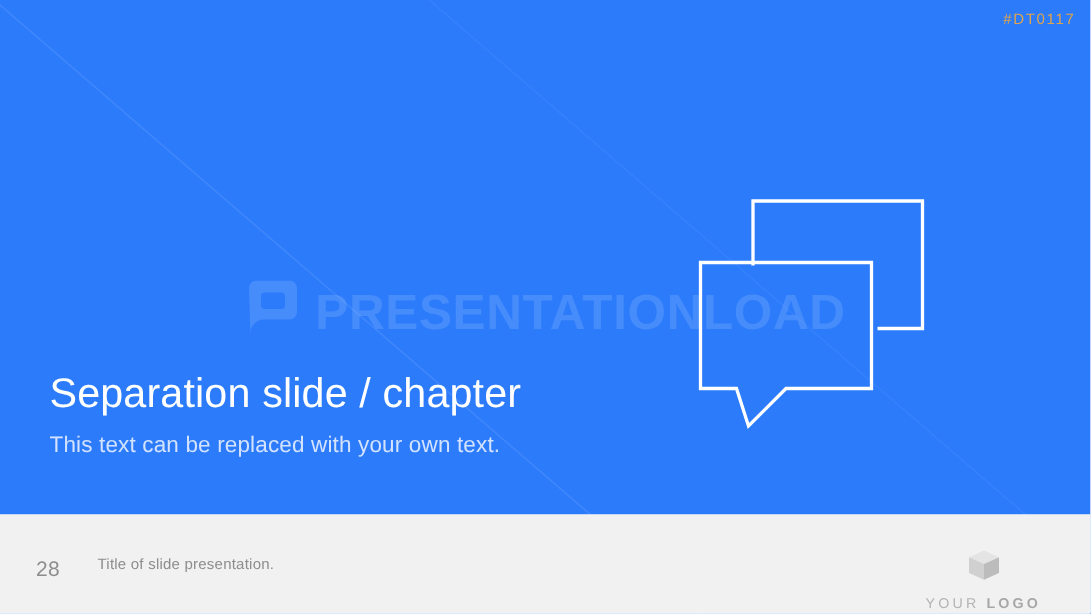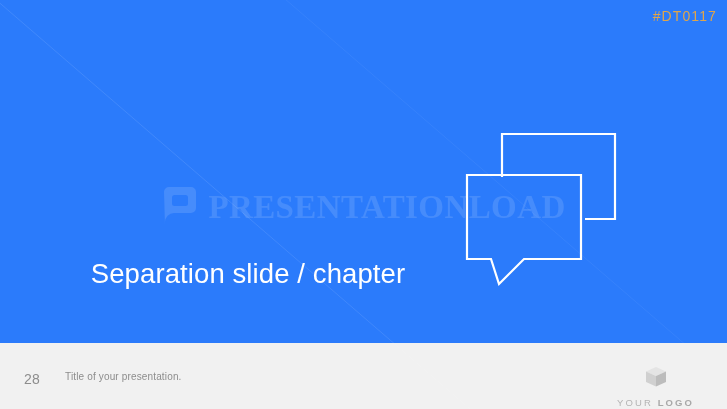--- a/index.html
+++ b/index.html
@@ -38,21 +38,21 @@
     width: 727px;
     height: 409px;
     pointer-events: none;
   }
 
   
   .code-tag {
     position: absolute;
     right: 10px;
     top: 8px;
-    font-size: 14px;
+    font-size: 10px;
     letter-spacing: 1.1px;
     color: #e0a54a;
     font-family: "Liberation Sans", sans-serif;
     white-space: nowrap;
   }
 
   
   .watermark {
     position: absolute;
     left: 0;
@@ -71,21 +71,21 @@
     display: block;
     flex: 0 0 auto;
   }
   .watermark .wm-text {
     font-size: 33px;
     font-weight: bold;
     letter-spacing: 0.4px;
     color: rgba(255,255,255,0.13);
     line-height: 1;
     white-space: nowrap;
-    font-family: Liberation Serif, serif;
+    font-family: Liberation Sans, sans-serif;
   }
 
   
   .bubbles {
     position: absolute;
     left: 455px;
     top: 120px;
     width: 175px;
     height: 175px;
   }
@@ -97,22 +97,21 @@
     top: 246px;
     width: 430px;
   }
   .headline {
     font-size: 27.5px;
     font-weight: normal;
     color: #ffffff;
     line-height: 1.18;
     letter-spacing: 0.1px;
     white-space: nowrap;
-    margin: 12px;
-    text-align: center;
+    margin: 0;
   }
   .subline {
     margin: 10px 0 0 0;
     font-size: 15px;
     font-weight: normal;
     color: #d3e2fd;
     line-height: 1.2;
     letter-spacing: 0.1px;
     white-space: nowrap;
   }
@@ -192,29 +191,30 @@
         <polyline points="47,57 47,14 160,14 160,99 130,99"></polyline>
       </g>
 
       <g fill="none" stroke="#ffffff" stroke-width="2.2" stroke-linejoin="miter" stroke-linecap="butt">
         <path d="M12,55 L12,139 L36,139 L44,164 L69,139 L126,139 L126,55 Z"></path>
       </g>
     </svg>
 
     <div class="headline-block">
       <h1 class="headline">Separation slide / chapter</h1>
+      <p class="subline">This text can be replaced with your own text.</p>
     </div>
 
     <div class="code-tag">#DT0117</div>
   </div>
 
   <div class="footer"></div>
 
   <div class="page-number">28</div>
-  <div class="footer-title">Title of your presentation.</div>
+  <div class="footer-title">Title of slide presentation.</div>
 
   <div class="logo-area">
     <svg class="logo-cube" viewBox="0 0 22 23">
       <polygon points="1,6.5 11,2 21,6.5 11,11" fill="#e4e4e4"></polygon>
       <polygon points="1,6.5 11,11 11,21.5 1,17" fill="#d0d0d0"></polygon>
       <polygon points="21,6.5 11,11 11,21.5 21,17" fill="#bcbcbc"></polygon>
     </svg>
     <div class="logo-text"><span>YOUR </span><span class="bold">LOGO</span></div>
   </div>
 

